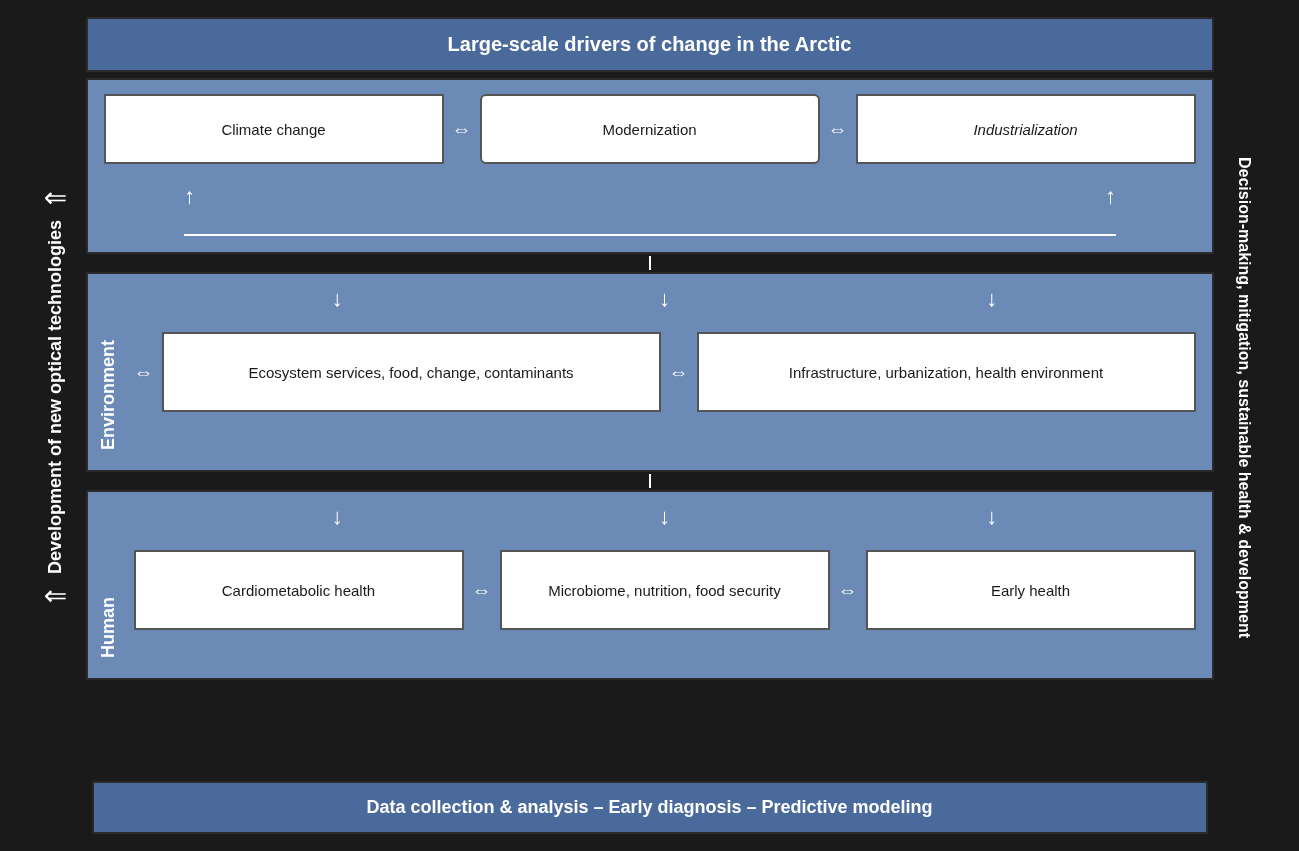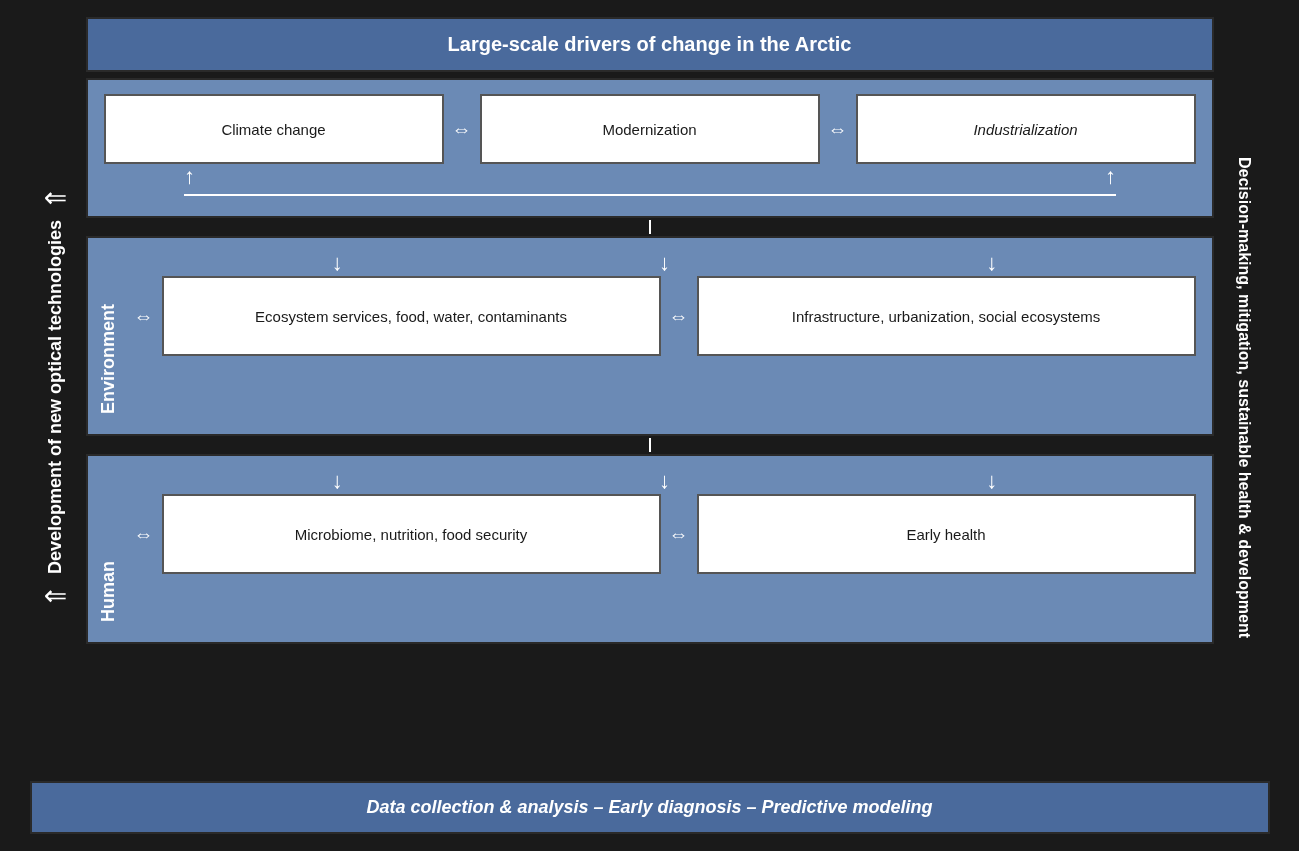--- a/index.html
+++ b/index.html
@@ -114,21 +114,21 @@
       transform: rotate(180deg);
       color: white;
       font-size: 18px;
       font-weight: bold;
     }
 
     .section-content {
       margin-left: 30px;
       display: flex;
       flex-direction: column;
-      gap: 2px;
+      gap: 22px;
     }
 
     .arrows-row {
       display: flex;
       flex-direction: row;
       justify-content: space-around;
       align-items: center;
       padding: 0 40px;
     }
 
@@ -195,21 +195,21 @@
     <div class="center-content">
 
       <div class="top-header">Large-scale drivers of change in the Arctic</div>
 
       <div class="section-panel" style="min-height: 140px;">
         <div class="section-content" style="margin-left: 0;">
 
           <div class="boxes-row">
             <div class="box" style="min-height:70px;">Climate change</div>
             <div class="h-arrow">⇔</div>
-            <div class="box" style="min-height:70px;">Modernization</div>
+            <div class="box" style="min-height:70px;border-radius:6px;">Modernization</div>
             <div class="h-arrow">⇔</div>
             <div class="box" style="min-height:70px;font-style:italic;">Industrialization</div>
           </div>
 
           <div style="display:flex; flex-direction:row; justify-content:space-between; padding: 2px 80px;">
             <div class="down-arrow" style="transform: rotate(180deg);">↓</div>
             <div class="down-arrow" style="transform: rotate(180deg);">↓</div>
           </div>
 
           <div style="border-top: 2px solid white; margin: 0 80px; position: relative;">
@@ -226,52 +226,53 @@
         <div class="section-content">
 
           <div class="arrows-row">
             <div class="down-arrow">↓</div>
             <div class="down-arrow">↓</div>
             <div class="down-arrow">↓</div>
           </div>
 
           <div class="boxes-row">
             <div class="h-arrow">⇔</div>
-            <div class="box">Ecosystem services, food, water, contaminants</div>
-            <div class="h-arrow">⇔</div>
-            <div class="box">Infrastructure, urbanization, social ecosystems</div>
+            <div class="box">Ecosystem services, food, change, contaminants</div>
+            <div class="h-arrow">⇔</div>
+            <div class="box">Infrastructure, urbanization, health environment</div>
           </div>
         </div>
       </div>
 
       <div style="display:flex; justify-content:center; margin: -4px 0;">
         <div style="width:2px; height:14px; background:white;"></div>
       </div>
 
       <div class="section-panel" style="min-height: 190px;">
         <div class="section-label">Human</div>
         <div class="section-content">
 
           <div class="arrows-row">
             <div class="down-arrow">↓</div>
             <div class="down-arrow">↓</div>
             <div class="down-arrow">↓</div>
           </div>
 
           <div class="boxes-row">
+            <div class="box">Cardiometabolic health</div>
             <div class="h-arrow">⇔</div>
             <div class="box">Microbiome, nutrition, food security</div>
             <div class="h-arrow">⇔</div>
             <div class="box">Early health</div>
           </div>
         </div>
       </div>
 
     </div>
 
     <div class="right-sidebar">
       <div class="right-sidebar-text">Decision-making, mitigation, sustainable health &amp; development</div>
     </div>
 
   </div>
 
-  <div class="bottom-footer" style="width:1240px;font-style:italic;">Data collection &amp; analysis – Early diagnosis – Predictive modeling</div>
+  <div class="bottom-footer" style="width:1116px;">Data collection &amp; analysis – Early diagnosis – Predictive modeling</div>
 </div>
 
 </body></html>

